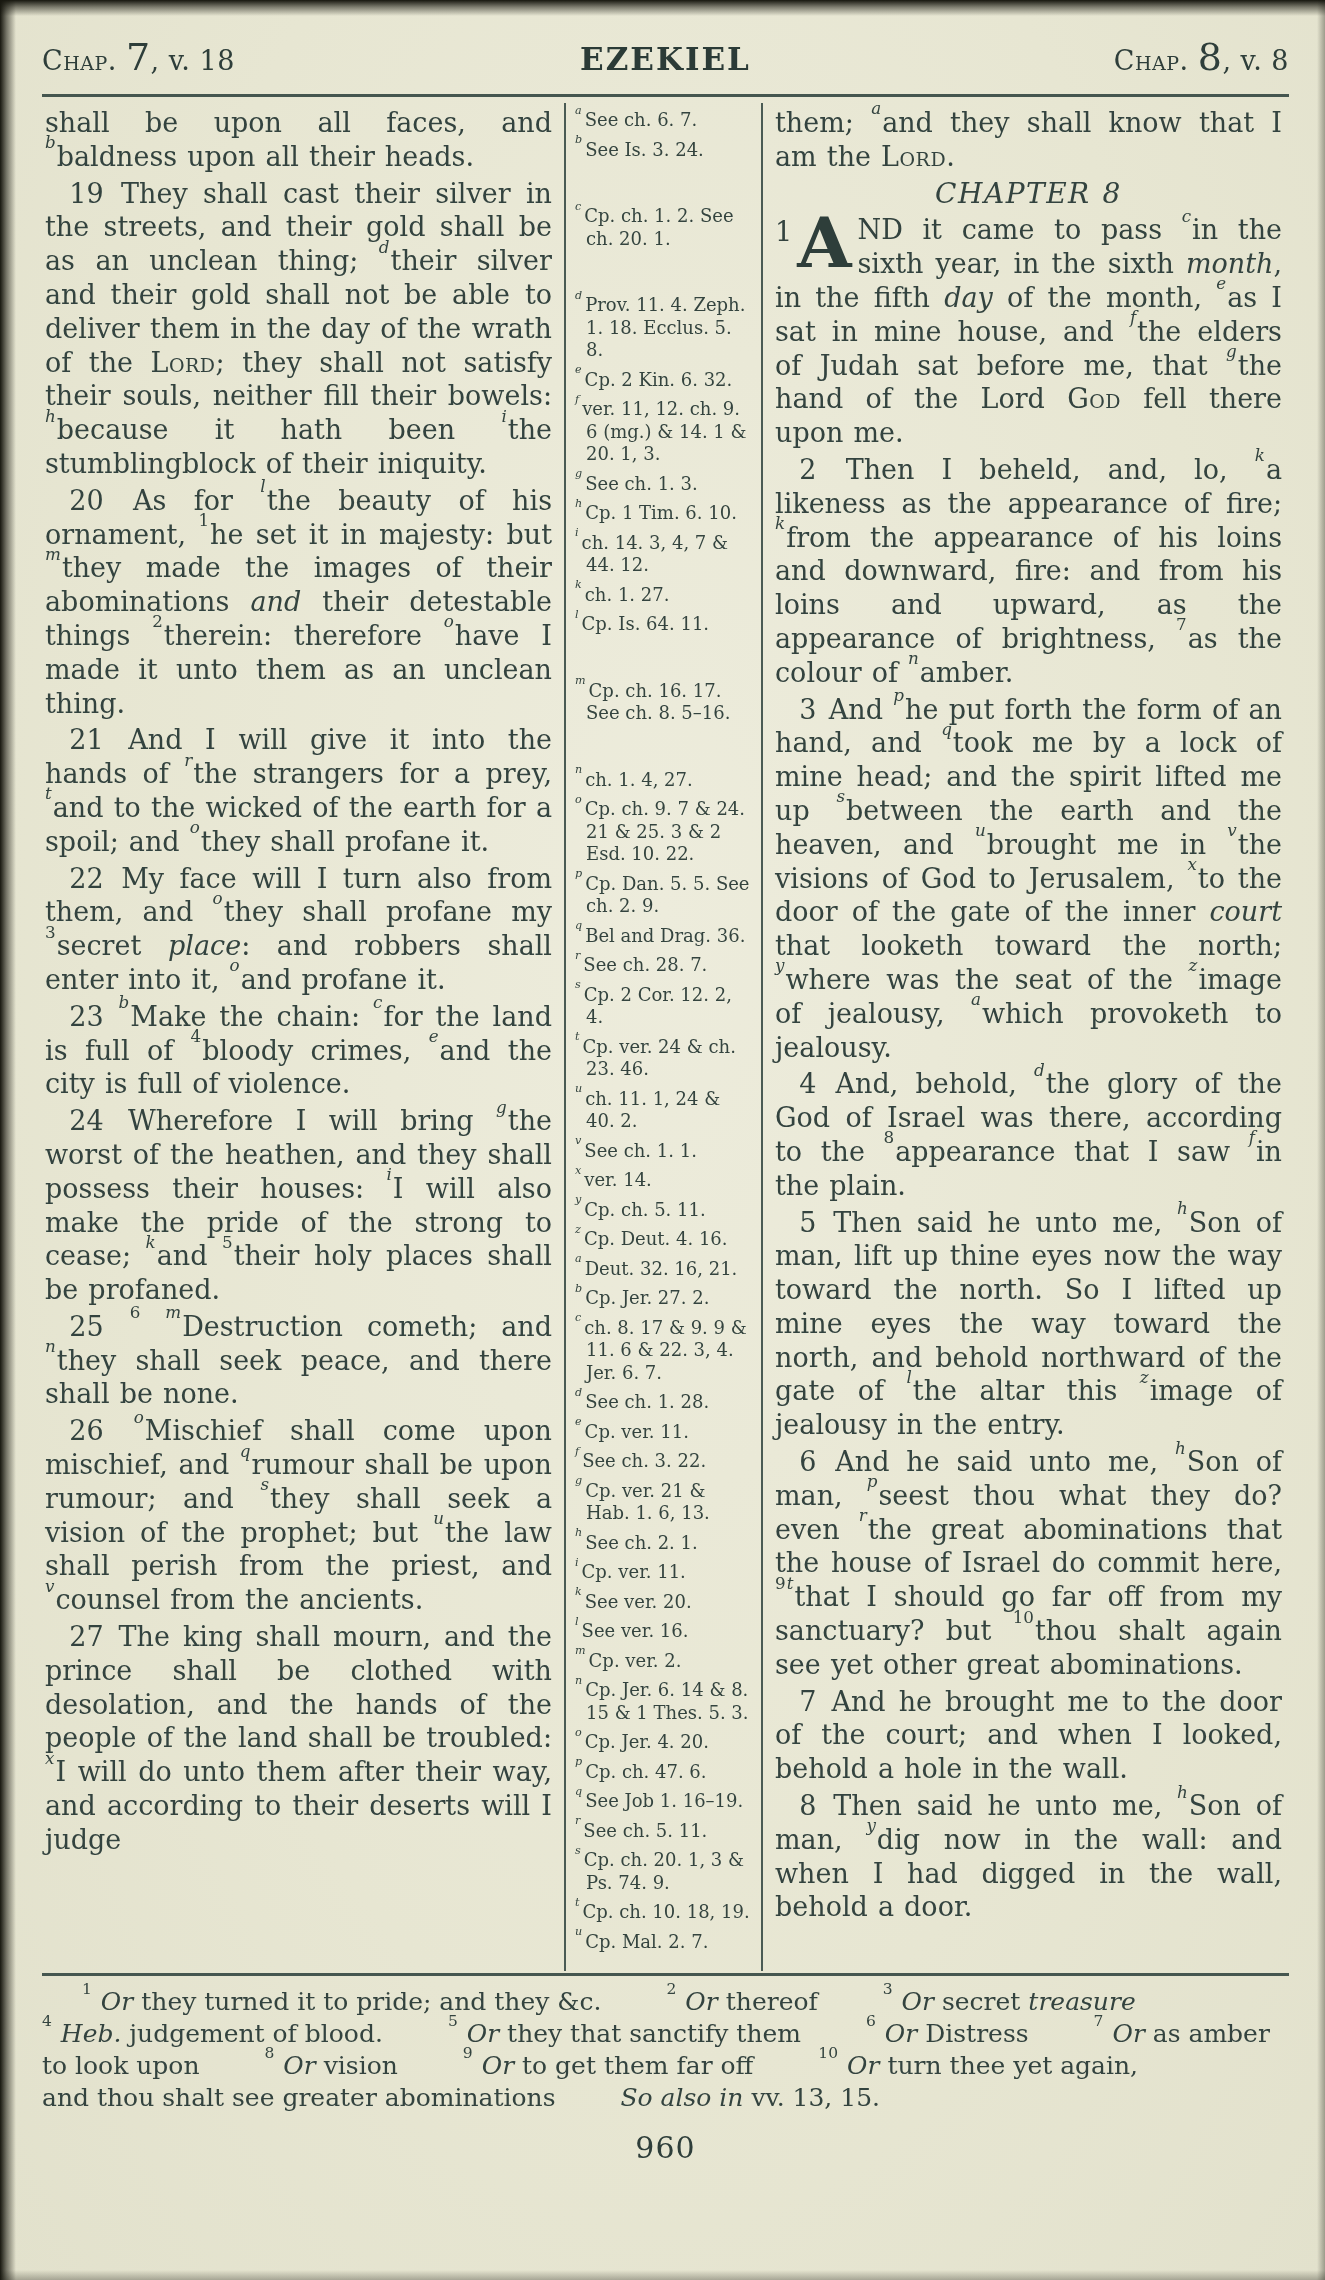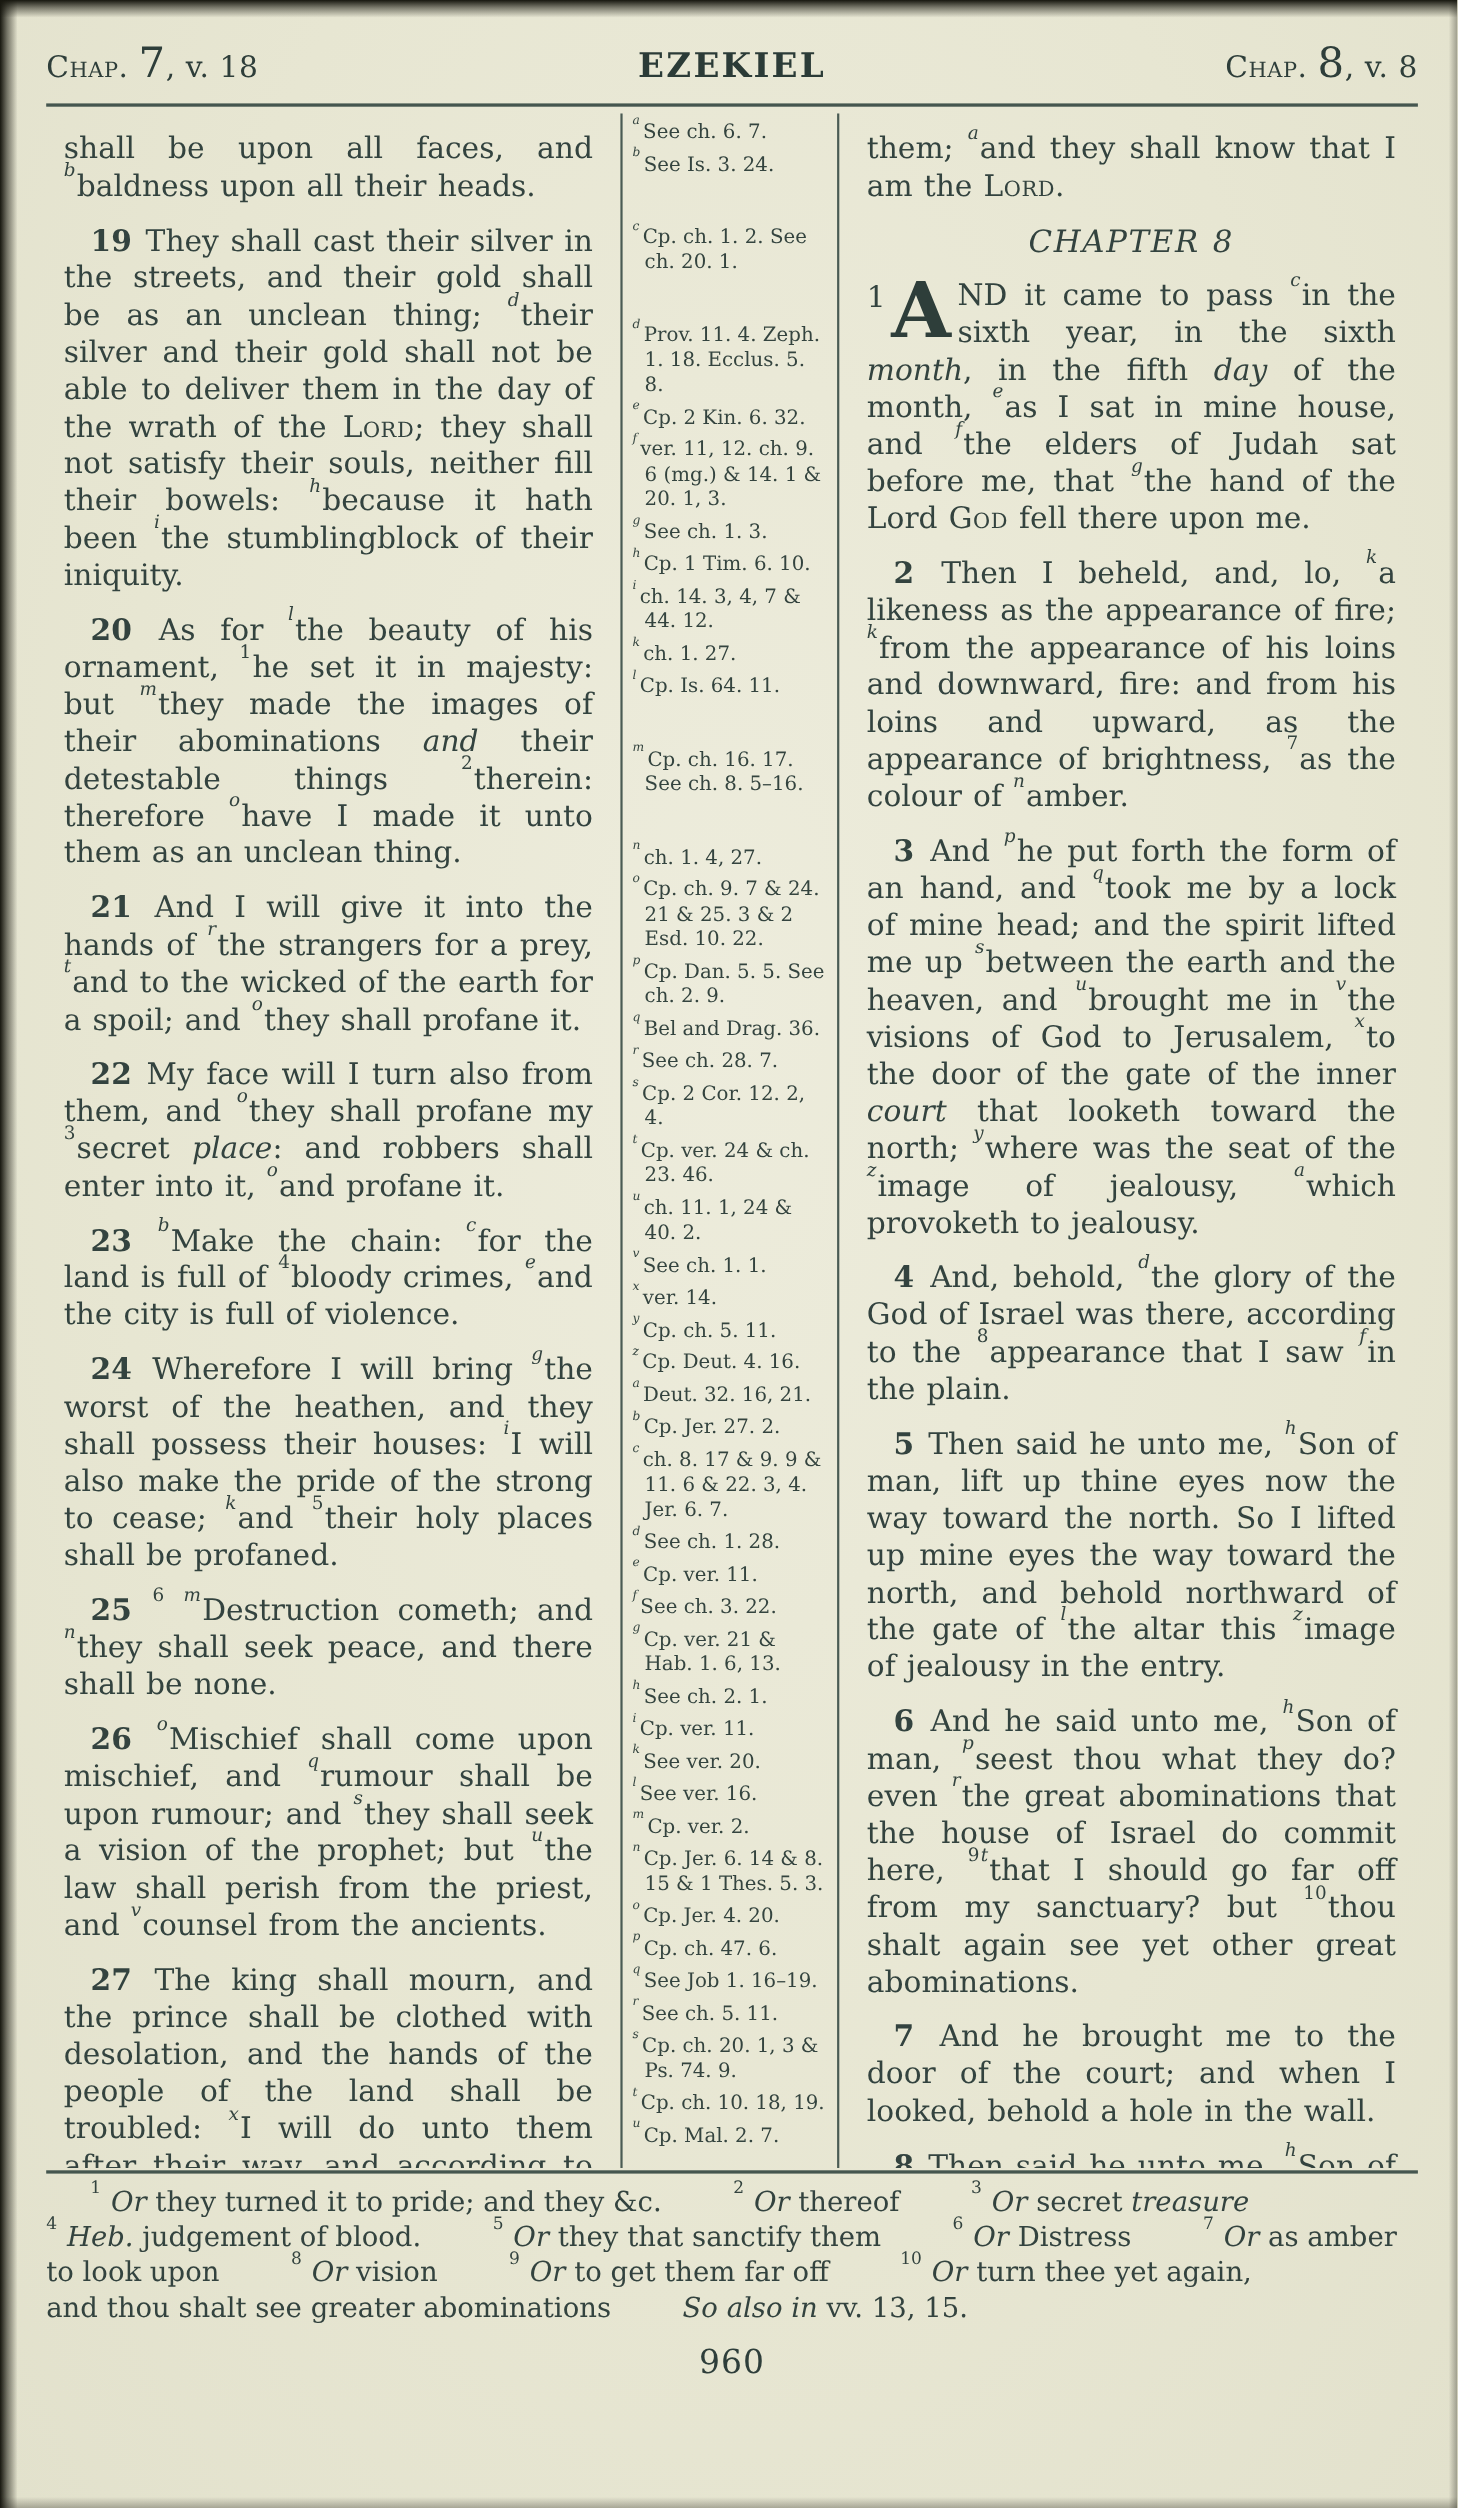--- a/index.html
+++ b/index.html
@@ -30,24 +30,24 @@
   .hdr-center{text-align:center;font-weight:bold;font-size:31px;letter-spacing:2px;color:#2b3b37;}
   .hdr-right{text-align:right;}
   .hrule{height:3px;background:#45564f;margin:4px 0 0 0;}
 
   
   .columns{display:flex;height:1868px;overflow:hidden;margin-top:6px;}
   .col-text{width:513px;font-size:27px;line-height:33.8px;text-align:justify;word-spacing:1.5px;}
   .vrule{width:2px;background:#4a5b54;margin:0 9px;}
   .col-refs{width:177px;font-size:18px;line-height:22.5px;padding-top:6px;color:#34443f;}
 
-  p.verse{margin:16px;padding:0;}
+  p.verse{margin:3px;padding:0;}
   p.verse.num{text-indent:0.9em;}
   p.verse.cont{text-indent:0;}
-  .vnum{margin-right:2px;font-weight:bold;}
+  .vnum{margin-right:2px;}
   p.chap-head{text-align:center;text-indent:0;letter-spacing:1.5px;font-size:28px;margin:1px 0;font-style:italic;}
   sup.r{font-style:italic;font-size:62%;line-height:0;position:relative;top:-0.45em;margin-right:1px;}
   sup.rn{font-style:normal;font-size:62%;line-height:0;position:relative;top:-0.45em;margin-right:1px;}
   .sc{font-variant-caps:small-caps;letter-spacing:.5px;}
   em{font-style:italic;}
 
   
   .dc-wrap{float:left;height:64px;margin:2px 6px 0 0;}
   .dc-num{font-size:27px;vertical-align:top;margin-right:5px;}
   .dropcap{font-size:70px;line-height:56px;font-weight:bold;color:#2e3e3a;}

